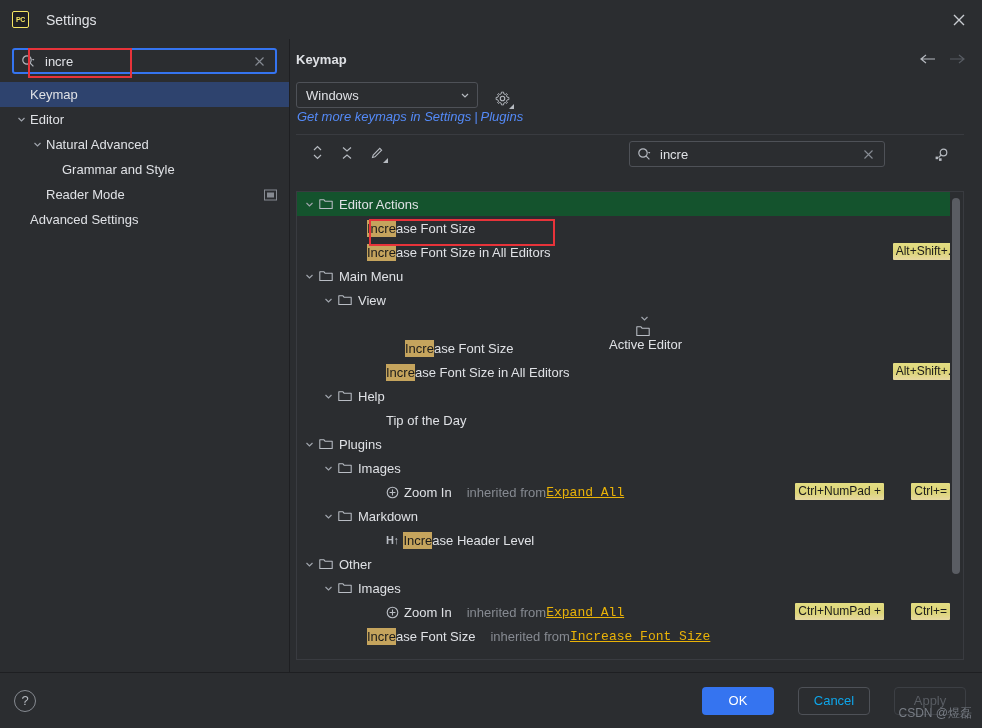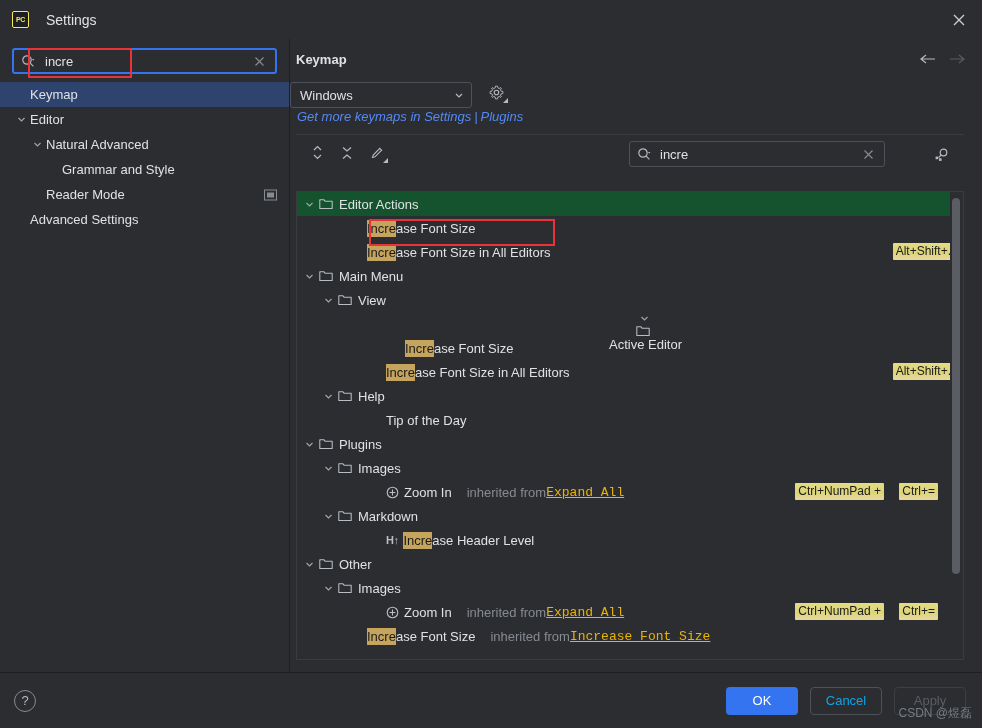--- a/index.html
+++ b/index.html
@@ -134,21 +134,21 @@
   .kmp-title { font-size: 13px; font-weight: bold; color: #dfe1e5; }
   .nav-arrows {
     position: absolute; right: 16px; top: 50%; transform: translateY(-50%);
     display: flex; gap: 13px; align-items: center;
   }
   .nav-arrows span { color: #b6bac0; line-height: 0; }
   .nav-arrows span.dim { color: #585c63; }
 
   
   .kmp-select-row {
-    display: flex; align-items: flex-start; padding-left: 0; margin-top: 3px;
+    display: flex; align-items: flex-end; padding-left: 6px; margin-top: 3px;
   }
   .kmp-select {
     width: 182px; height: 26px;
     background: #2b2d30; border: 1px solid #4e5157;
     border-radius: 3px;
     display: flex; align-items: center; justify-content: space-between;
     padding: 0 7px 0 9px;
     font-size: 13px; color: #dfe1e5;
   }
   .kmp-select .chev { color: #b6bac0; line-height: 0; }
@@ -235,21 +235,21 @@
   .inherit-txt { color: #868a91; margin-left: 15px; }
   .inherit-link { color: #eab308; text-decoration: underline; margin-left: 0; font-family: Liberation Mono, monospace; }
   .hkey {
     position: absolute; top: 3px;
     background: linear-gradient(to bottom, #e3dd83 0%, #dcd477 55%, #e7d9a2 100%);
     color: #1c1c1c; font-size: 12px;
     padding: 1px 3px 2px 3px;
     border-radius: 1px;
     line-height: 14px;
   }
-  .hk-right { right: 12px; }
+  .hk-right { right: 0; }
   .hk-overflow { right: -4px; }
   .hmark {
     font-size: 11px; color: #b9bdc4; font-weight: bold;
     letter-spacing: -0.5px; margin-right: 5px;
   }
   .plus-circle { color: #b9bdc4; line-height: 0; margin-right: 5px; }
 
   
   .d0 { padding-left: 6px; }
   .d1 { padding-left: 25px; }
@@ -286,21 +286,21 @@
   }
   .help-btn {
     margin-left: 14px;
     width: 22px; height: 22px; border-radius: 50%;
     border: 1px solid #868a91; color: #b6bac0;
     display: flex; align-items: center; justify-content: center;
     font-size: 13px;
   }
   .btn-group {
     margin-left: auto; margin-right: 16px;
-    display: flex; align-items: center; gap: 12px;
+    display: flex; align-items: center; gap: 24px;
   }
   .btn {
     height: 28px; min-width: 72px;
     border-radius: 4px;
     display: flex; align-items: center; justify-content: center;
     font-size: 13px;
   }
   .btn-ok { background: #3574f0; color: #ffffff; }
   .btn-cancel { background: #2b2d30; border: 1px solid #4e5157; color: #0ea5e9; }
   .btn-apply { background: #2b2d30; border: 1px solid #3c3f44; color: #595d63; }

